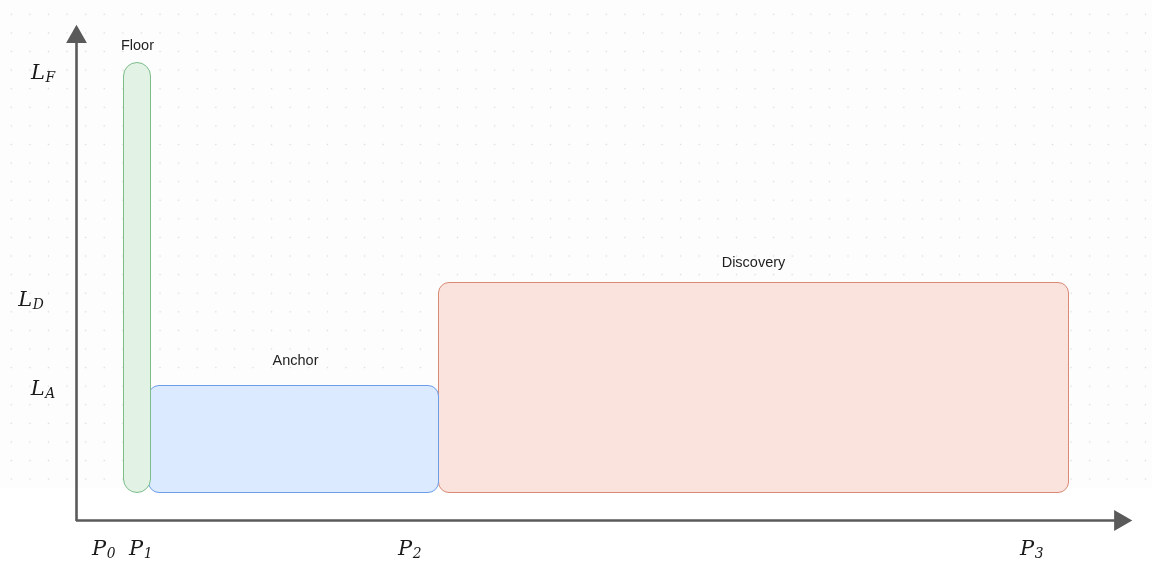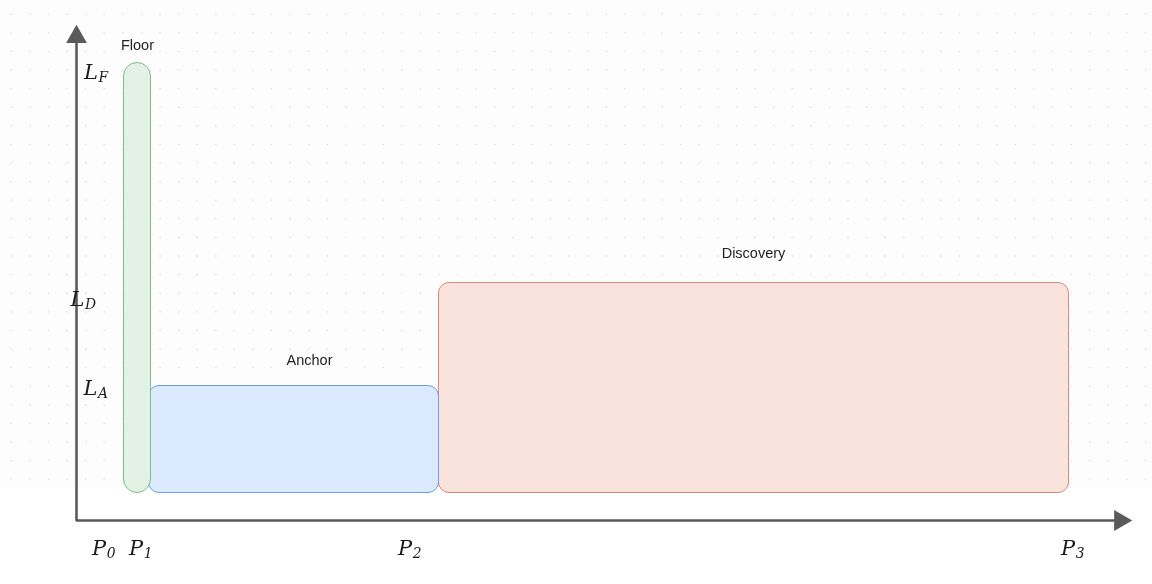--- a/index.html
+++ b/index.html
@@ -86,27 +86,27 @@
     white-space: nowrap;
     text-align: center;
     z-index: 6;
   }
   .label-floor {
     left: 60px;
     top: 37px;
     width: 155px;
   }
   .label-anchor {
-    left: 232px;
+    left: 218px;
     top: 352px;
     width: 155px;
   }
   .label-discovery {
     left: 676px;
-    top: 245px;
+    top: 254px;
     width: 155px;
   }
 
   
   .math {
     position: absolute;
     font-family: "DejaVu Serif", "Liberation Serif", serif;
     font-style: italic;
     font-size: 21px;
     color: #1a1a1a;
@@ -116,37 +116,36 @@
   .math sub {
     font-size: 0.66em;
     font-style: italic;
     vertical-align: -0.22em;
     margin-left: 0.5px;
   }
 
   
   .ylab {
     width: 54px;
-    text-align: right;
-    margin-left: 38px;
+    text-align: center;
   }
   .ylab-f { left: 16px; top: 60px; }
   .ylab-d { left: 4px; top: 287px; }
   .ylab-a { left: 16px; top: 376px; }
 
   
   .xlab {
     width: 70px;
     text-align: left;
     top: 536px;
   }
   .xlab-0 { left: 92px; }
   .xlab-1 { left: 129px; }
   .xlab-2 { left: 398px; }
-  .xlab-3 { left: 1061px; }
+  .xlab-3 { left: 1020px; }
 </style>
 </head>
 <body>
 
 <div id="canvas">
 
   <svg class="axis-svg" viewBox="0 0 1152 584" xmlns="http://www.w3.org/2000/svg">
     <defs>
       <marker id="arrowhead" markerWidth="9" markerHeight="9" refX="1.5" refY="4" orient="auto" markerUnits="strokeWidth">
         <path d="M0,0 L0,8 L7,4 z" fill="#5a5a5a"></path>

